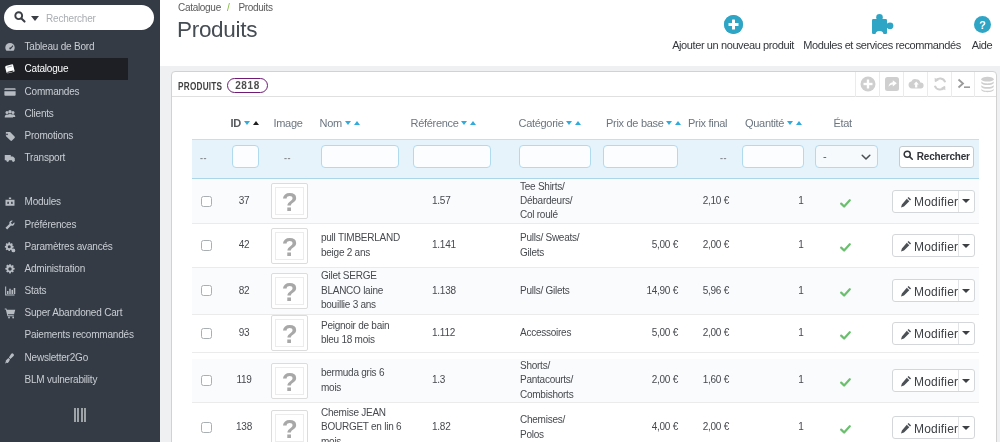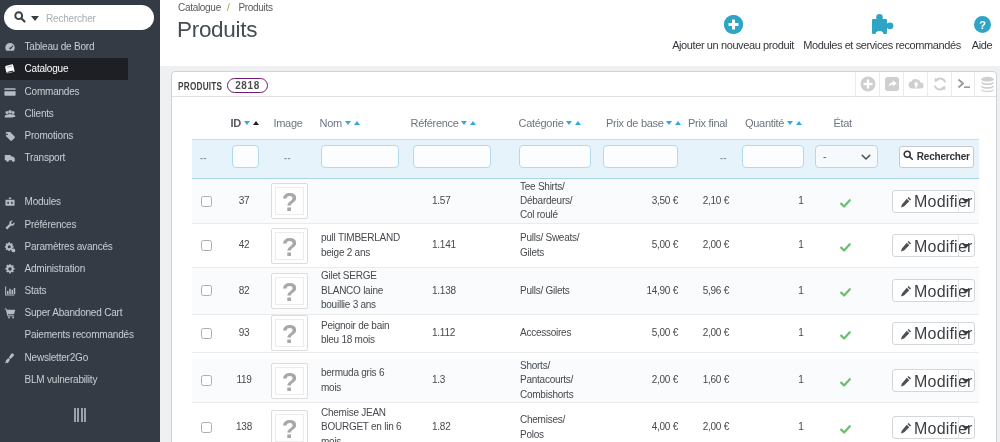--- a/index.html
+++ b/index.html
@@ -67,21 +67,21 @@
 .rf { left:208px; width:60px;margin-left:32px; }
 .ct { left:328px; width:82px; }
 .pb { left:400px; width:86px; justify-content:flex-end; }
 .pf { left:450px; width:87px; justify-content:flex-end; }
 .qt { left:589px; width:40px; justify-content:center; }
 .chkw { left:648px; width:14px; padding-top:4px; }
 .mbw { left:700px; width:83px; }
 .mbtn { position:relative; width:83px; height:23px; background:#fff; border:1px solid #d4d7d9; border-radius:3px; }
 .mbtn .cpart { position:absolute; right:0; top:0; width:16px; height:21px; border-left:1px solid #e2e4e6; }
 .mbtn .car { position:absolute; right:4px; top:8.5px; width:0; height:0; border-left:4px solid transparent; border-right:4px solid transparent; border-top:4.5px solid #3c4044; }
-.mbtn .mtx { position:absolute; left:21px; top:4.5px; font-size:16px; letter-spacing:0.2px; color:#3c4044;text-align:right; }
+.mbtn .mtx { position:absolute; left:21px; top:4.5px; font-size:12px; letter-spacing:0.2px; color:#3c4044;text-align:right; }
 .mbtn .pen { position:absolute; left:7px; top:5px; }
 </style>
 </head>
 <body>
 <div id="sidebar">
   <div id="searchpill">
     <svg class="mag" width="12" height="12" viewBox="0 0 14 14" style="margin-top:1px">
         <circle cx="5.5" cy="5.5" r="4" fill="none" stroke="#3a3e45" stroke-width="2.2"></circle>
         <line x1="8.7" y1="8.7" x2="12.3" y2="12.3" stroke="#3a3e45" stroke-width="2.4" stroke-linecap="round"></line>
       </svg>
@@ -309,21 +309,20 @@
         <span class="cb"></span>
       </div>
   <div class="cell idc">37</div>
   <div class="cell imw">
         <div class="imgbox">
           <div class="inner">?</div>
         </div>
       </div>
   <div class="cell rf">1.57</div>
   <div class="cell ct">Tee Shirts/<br>Débardeurs/<br>Col roulé</div>
-  <div class="cell pb">3,50 €</div>
   <div class="cell pf">2,10 €</div>
   <div class="cell qt">1</div>
   <div class="cell chkw">
         <svg width="11" height="9" viewBox="0 0 11 9">
           <path d="M1.2 4.6 4.1 7.5 9.8 1.2" fill="none" stroke="#6abf6e" stroke-width="2.2" stroke-linecap="round" stroke-linejoin="round"></path>
         </svg>
       </div>
   <div class="cell mbw">
         <div class="mbtn">
           <svg class="pen" width="12" height="12" viewBox="0 0 12 12">

